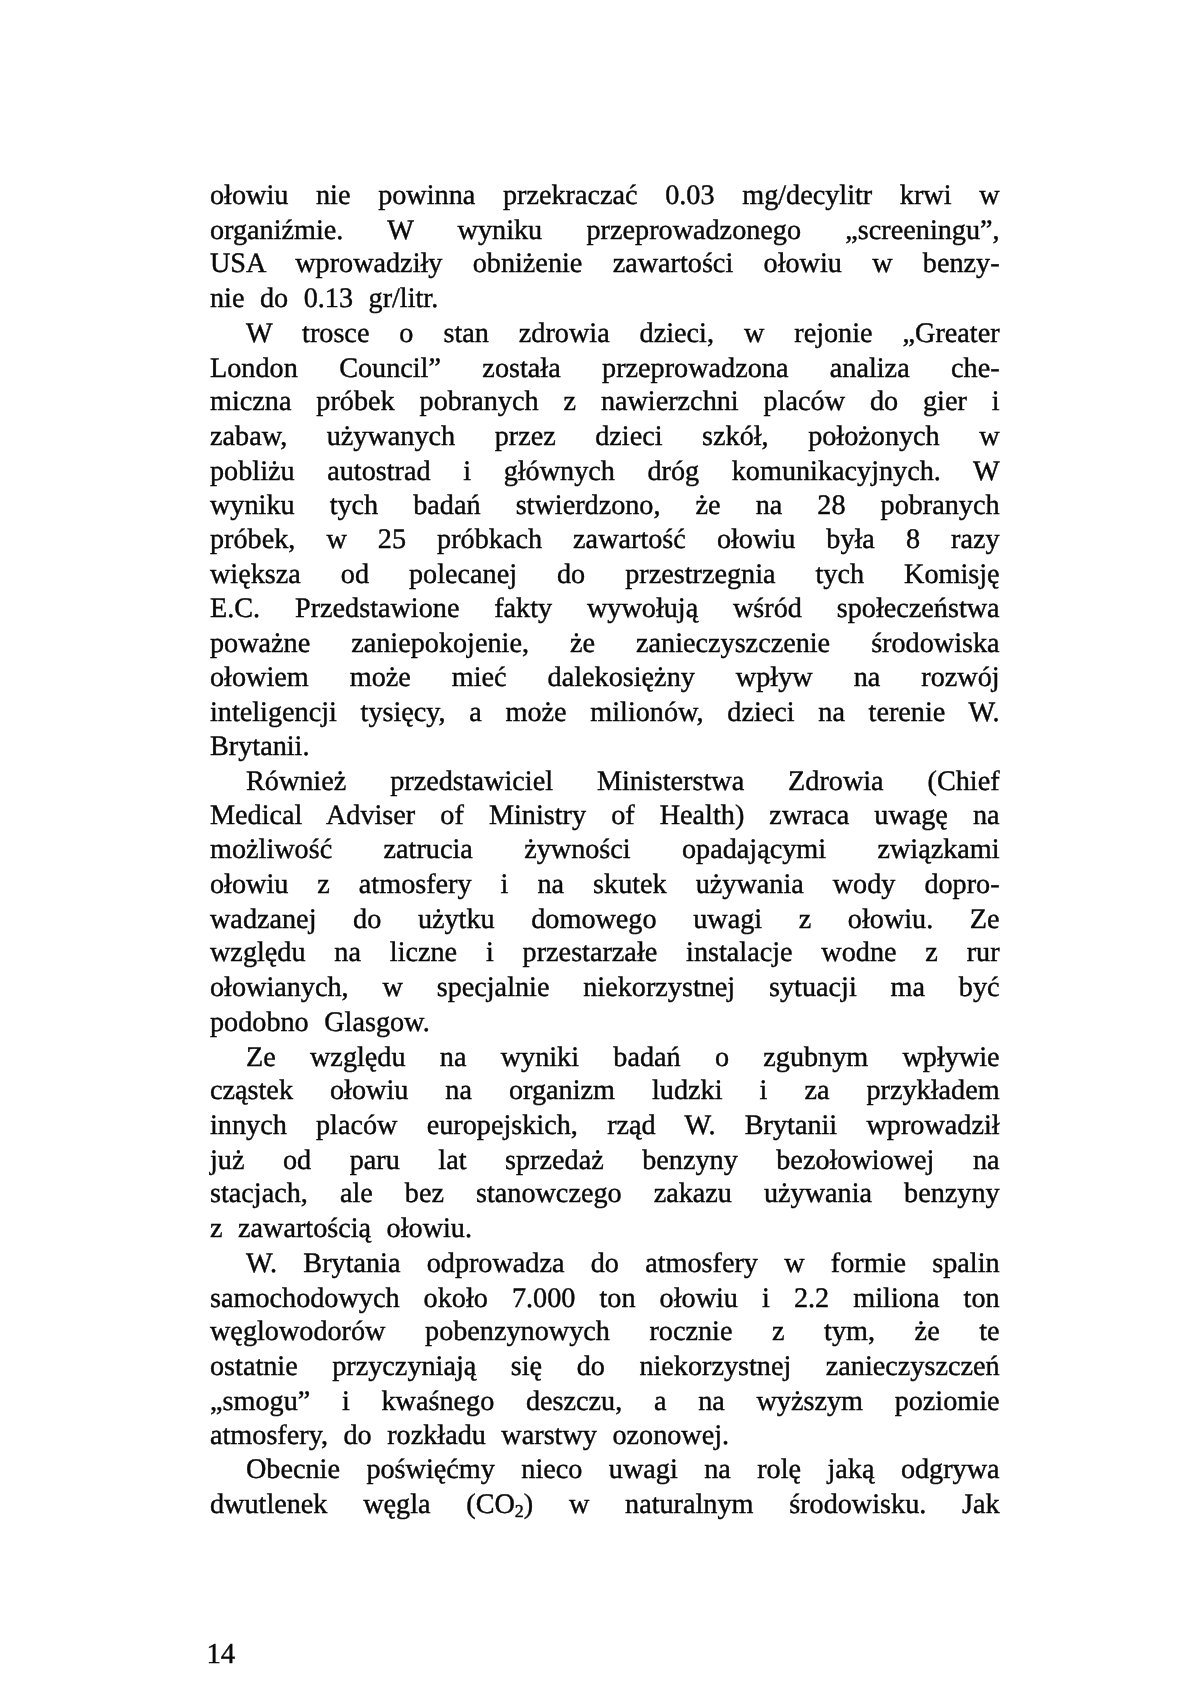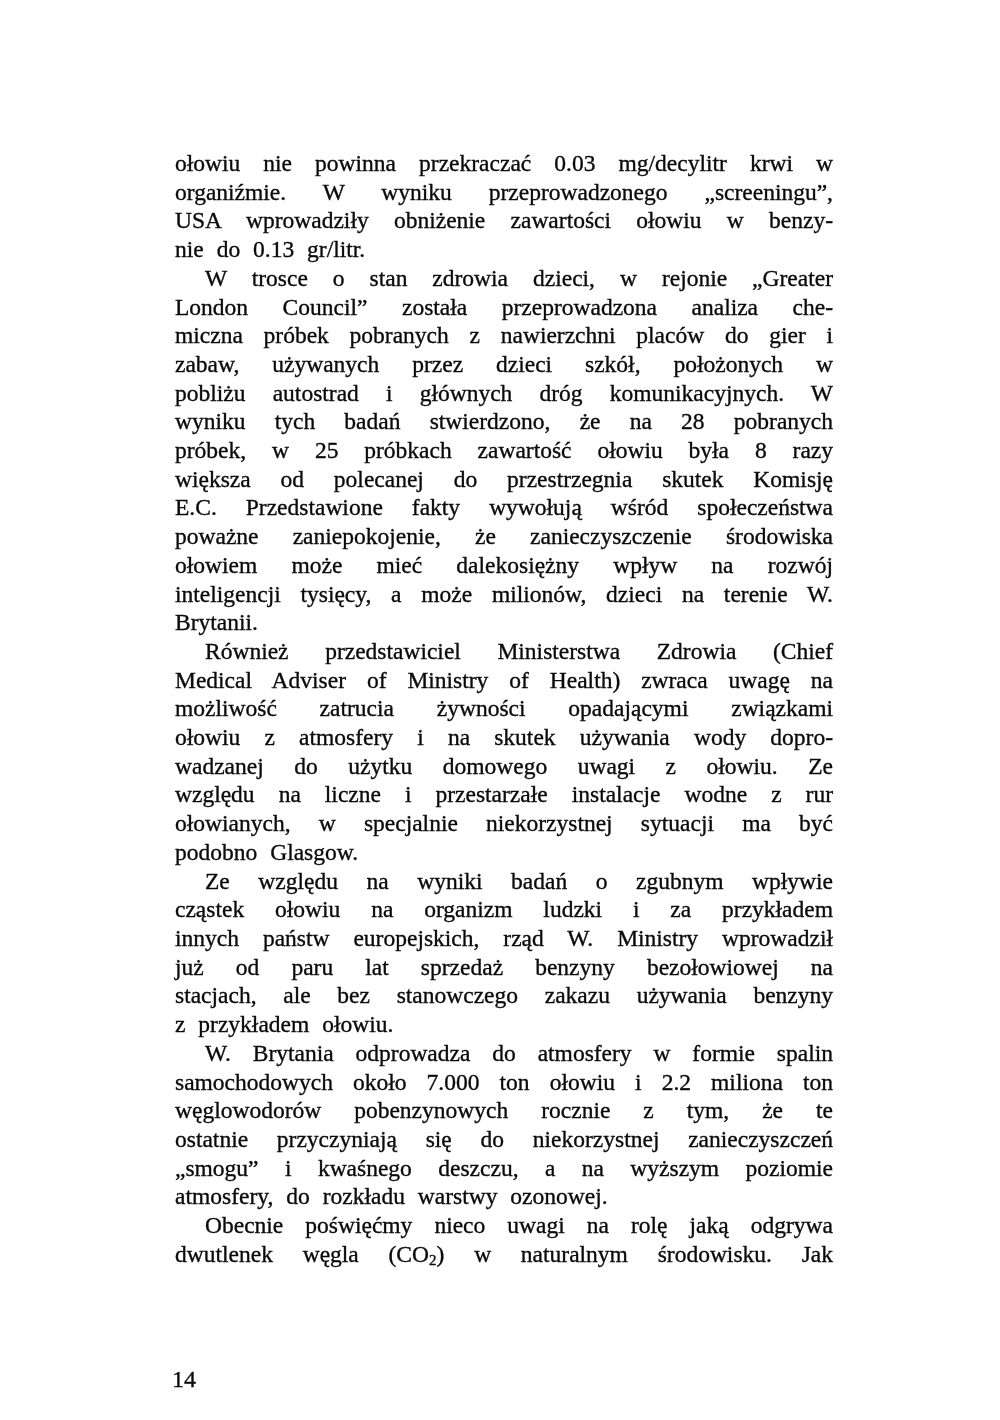--- a/index.html
+++ b/index.html
@@ -64,40 +64,40 @@
       <div class="text-line">organiźmie. W wyniku przeprowadzonego „screeningu”,</div>
       <div class="text-line">USA wprowadziły obniżenie zawartości ołowiu w benzy-</div>
       <div class="text-line lastline">nie do 0.13 gr/litr.</div>
       <div class="text-line indent">W trosce o stan zdrowia dzieci, w rejonie „Greater</div>
       <div class="text-line">London Council” została przeprowadzona analiza che-</div>
       <div class="text-line">miczna próbek pobranych z nawierzchni placów do gier i</div>
       <div class="text-line">zabaw, używanych przez dzieci szkół, położonych w</div>
       <div class="text-line">pobliżu autostrad i głównych dróg komunikacyjnych. W</div>
       <div class="text-line">wyniku tych badań stwierdzono, że na 28 pobranych</div>
       <div class="text-line">próbek, w 25 próbkach zawartość ołowiu była 8 razy</div>
-      <div class="text-line">większa od polecanej do przestrzegnia skutek Komisję</div>
+      <div class="text-line">większa od polecanej do przestrzegnia tych Komisję</div>
       <div class="text-line">E.C. Przedstawione fakty wywołują wśród społeczeństwa</div>
       <div class="text-line">poważne zaniepokojenie, że zanieczyszczenie środowiska</div>
       <div class="text-line">ołowiem może mieć dalekosiężny wpływ na rozwój</div>
       <div class="text-line">inteligencji tysięcy, a może milionów, dzieci na terenie W.</div>
       <div class="text-line lastline">Brytanii.</div>
       <div class="text-line indent">Również przedstawiciel Ministerstwa Zdrowia (Chief</div>
       <div class="text-line">Medical Adviser of Ministry of Health) zwraca uwagę na</div>
       <div class="text-line">możliwość zatrucia żywności opadającymi związkami</div>
       <div class="text-line">ołowiu z atmosfery i na skutek używania wody dopro-</div>
       <div class="text-line">wadzanej do użytku domowego uwagi z ołowiu. Ze</div>
       <div class="text-line">względu na liczne i przestarzałe instalacje wodne z rur</div>
       <div class="text-line">ołowianych, w specjalnie niekorzystnej sytuacji ma być</div>
       <div class="text-line lastline">podobno Glasgow.</div>
       <div class="text-line indent">Ze względu na wyniki badań o zgubnym wpływie</div>
       <div class="text-line">cząstek ołowiu na organizm ludzki i za przykładem</div>
-      <div class="text-line">innych państw europejskich, rząd W. Ministry wprowadził</div>
+      <div class="text-line">innych placów europejskich, rząd W. Brytanii wprowadził</div>
       <div class="text-line">już od paru lat sprzedaż benzyny bezołowiowej na</div>
       <div class="text-line">stacjach, ale bez stanowczego zakazu używania benzyny</div>
-      <div class="text-line lastline">z przykładem ołowiu.</div>
+      <div class="text-line lastline">z zawartością ołowiu.</div>
       <div class="text-line indent">W. Brytania odprowadza do atmosfery w formie spalin</div>
       <div class="text-line">samochodowych około 7.000 ton ołowiu i 2.2 miliona ton</div>
       <div class="text-line">węglowodorów pobenzynowych rocznie z tym, że te</div>
       <div class="text-line">ostatnie przyczyniają się do niekorzystnej zanieczyszczeń</div>
       <div class="text-line">„smogu” i kwaśnego deszczu, a na wyższym poziomie</div>
       <div class="text-line lastline">atmosfery, do rozkładu warstwy ozonowej.</div>
       <div class="text-line indent">Obecnie poświęćmy nieco uwagi na rolę jaką odgrywa</div>
       <div class="text-line">dwutlenek węgla (CO<sub>2</sub>) w naturalnym środowisku. Jak</div>
     </div>
   <div class="page-number">14</div>

